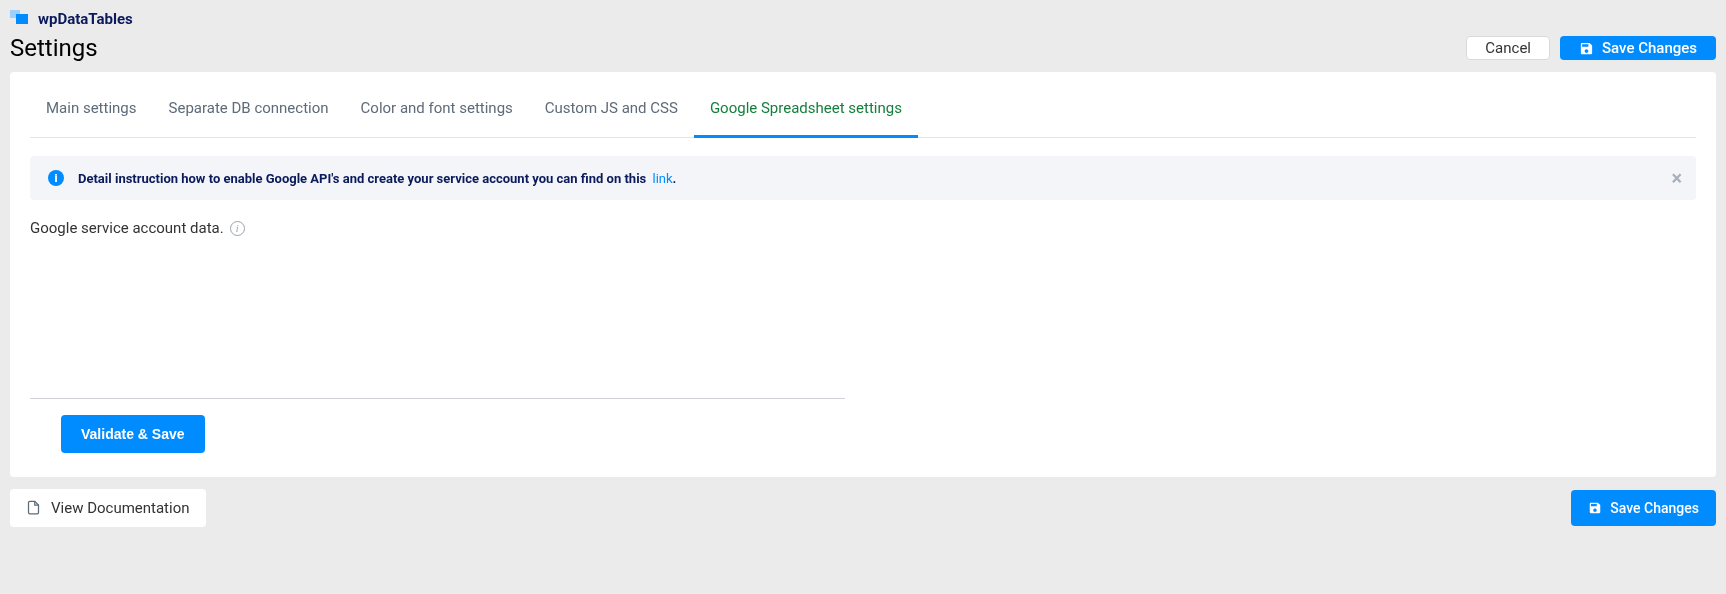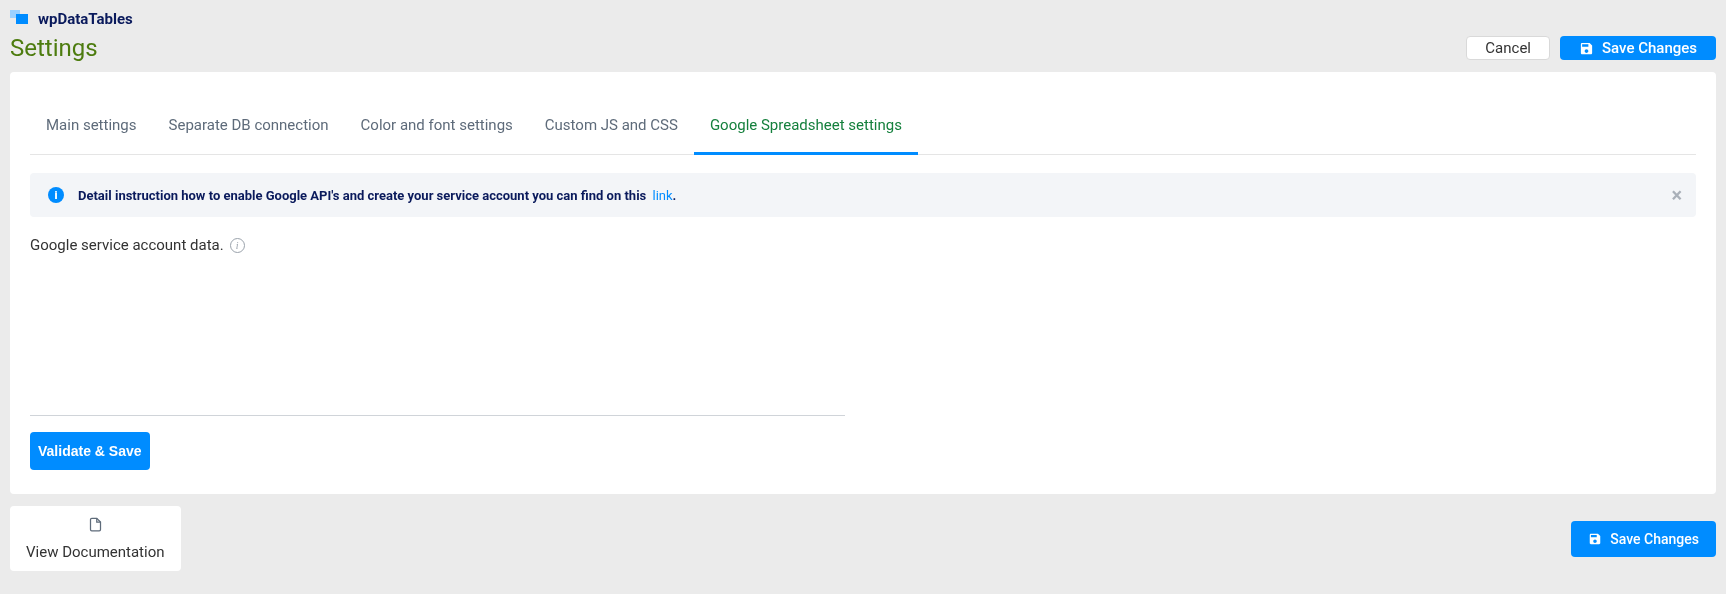--- a/index.html
+++ b/index.html
@@ -33,21 +33,21 @@
   }
   .header-row {
     display: flex;
     align-items: center;
     justify-content: space-between;
     margin-bottom: 10px;
   }
   .page-title {
     font-size: 24px;
     font-weight: 400;
-    color: #4d7c0f;
+    color: #000000;
   }
   .header-actions {
     display: flex;
     gap: 10px;
   }
   .btn {
     display: inline-flex;
     align-items: center;
     gap: 8px;
     padding: 2px 18px;
@@ -76,21 +76,21 @@
     border-radius: 4px;
     padding: 0 0 24px 0;
     margin-bottom: 12px;
   }
   .tabs {
     display: flex;
     border-bottom: 1px solid #e5e5e5;
     margin: 0 20px 18px 20px;
   }
   .tab {
-    padding: 44px 16px 18px 16px;
+    padding: 27px 16px 18px 16px;
     font-size: 15px;
     color: #5e6b7a;
     cursor: pointer;
     border-bottom: 3px solid transparent;
     margin-bottom: -1px;
   }
   .tab.active {
     color: #15803d;
     border-bottom-color: #008cff;
   }
@@ -171,42 +171,42 @@
     padding: 6px 0;
     outline: none;
     background: transparent;
     display: block;
   }
   .validate-btn {
     margin-top: 16px;
     background: #008cff;
     color: #fff;
     border: none;
-    padding: 11px 8px;
+    padding: 11px 20px;
     font-size: 14px;
     font-weight: 600;
     border-radius: 4px;
     cursor: pointer;
+    margin-left: 31px;
   }
   .footer-row {
     display: flex;
     justify-content: space-between;
     align-items: center;
   }
   .doc-btn {
     background: #fff;
     border-radius: 4px;
     padding: 10px 16px;
     display: inline-flex;
-    align-items: center;
+    align-items: flex-start;
     gap: 10px;
     font-size: 15px;
     color: #333;
     cursor: pointer;
-    flex-direction: column;
   }
   .save-icon svg, .doc-icon svg { display:block; }
 </style>
 </head>
 <body>
 
 <div class="app-wrap">
 
   <div class="top-bar">
     <span class="logo">

